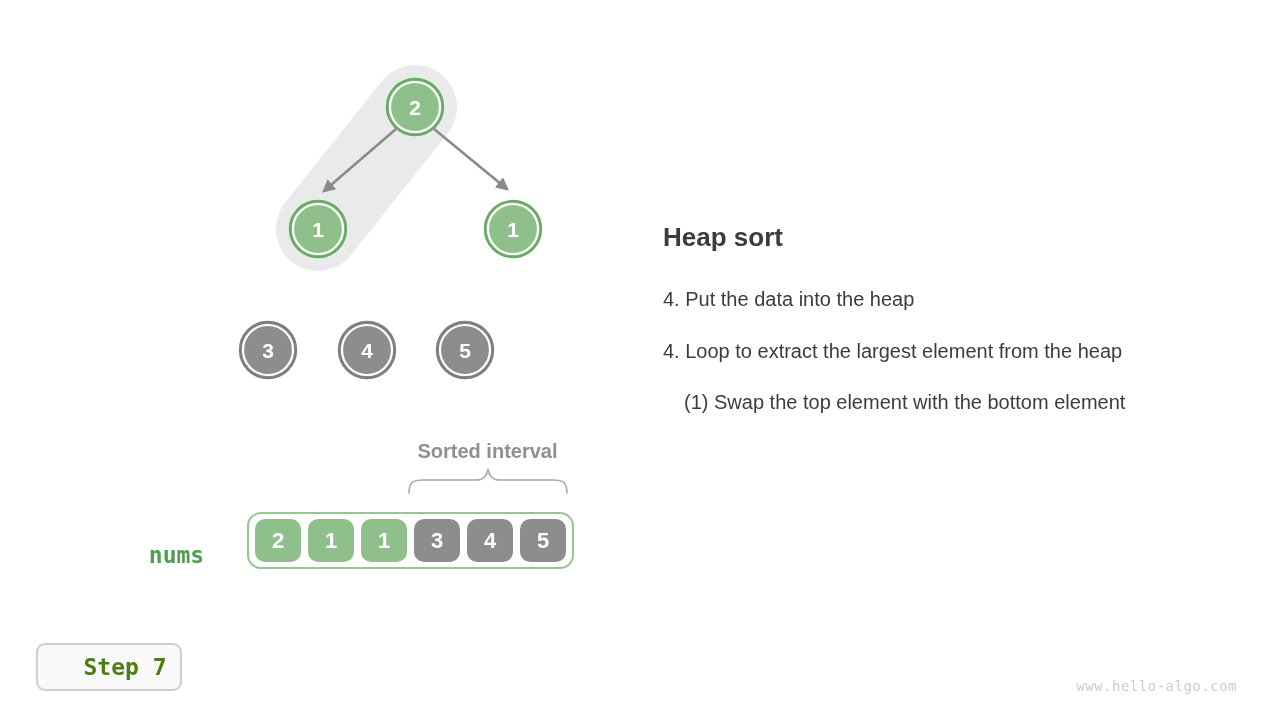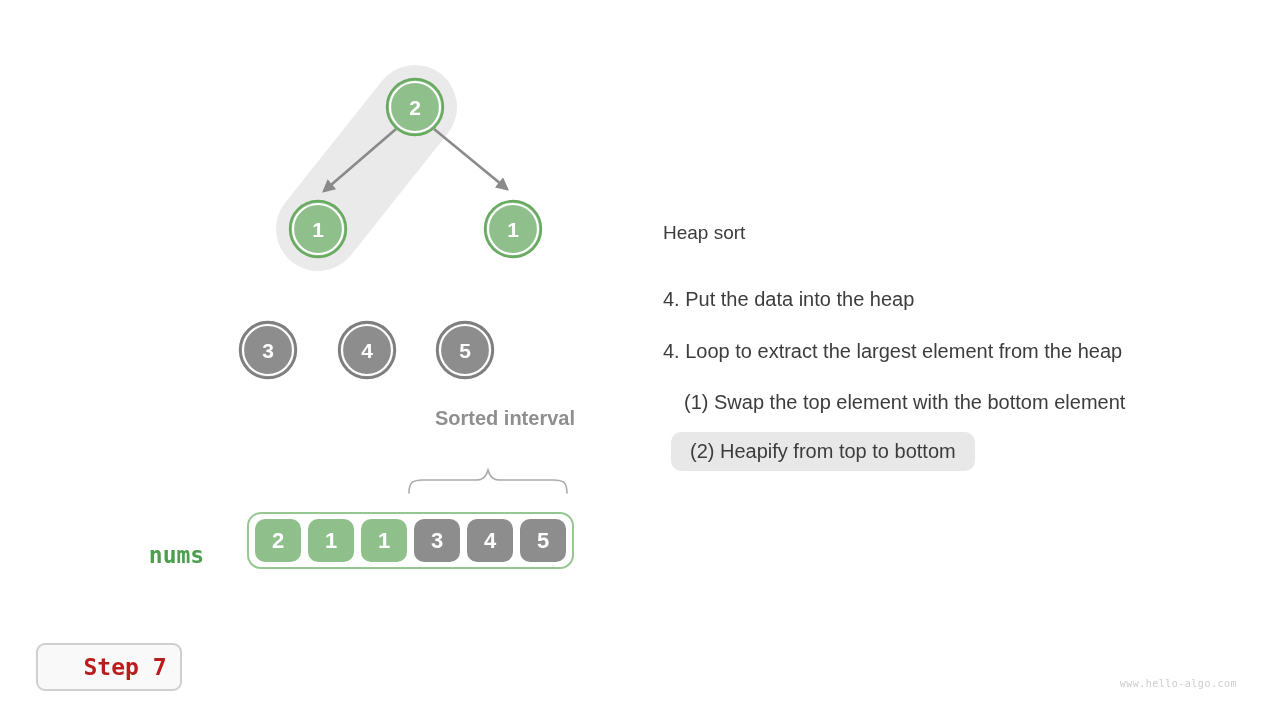--- a/index.html
+++ b/index.html
@@ -31,22 +31,22 @@
   .node.green .body{fill:var(--green-fill);stroke:var(--green-stroke);}
   .node.gray  .body{fill:var(--gray-fill);stroke:var(--gray-stroke);}
   .node .ring{fill:none;stroke:#ffffff;stroke-width:2.2;}
   .node-label{
     fill:#ffffff;font-family:"Liberation Sans",sans-serif;
     font-size:21px;font-weight:bold;text-anchor:middle;
   }
 
   
   .sorted-interval-label{
-    position:absolute;left:400px;top:407px;width:175px;
-    text-align:right;font-size:20px;font-weight:bold;color:var(--gray-label);
+    position:absolute;left:400px;top:440px;width:175px;
+    text-align:center;font-size:20px;font-weight:bold;color:var(--gray-label);
   }
   .brace-svg{position:absolute;left:403px;top:465px;}
   .brace-path{fill:none;stroke:var(--brace);stroke-width:1.6;stroke-linecap:round;}
 
   
   .nums-label{
     position:absolute;left:134px;top:526px;width:85px;text-align:center;
     font-family:"DejaVu Sans Mono",monospace;font-size:23px;font-weight:bold;
     color:var(--nums-green);
     margin-top:16px;
@@ -59,46 +59,46 @@
   .cell{
     width:46px;border-radius:10px;color:#fff;font-size:22px;font-weight:bold;
     display:flex;align-items:center;justify-content:center;
   }
   .cell.green{background:var(--green-fill);}
   .cell.gray{background:var(--gray-fill);}
 
   
   .panel-title{
     position:absolute;left:663px;top:222px;
-    font-size:19px;font-weight:normal;color:var(--text-dark);
+    font-size:26px;font-weight:bold;color:var(--text-dark);
   }
   .panel-item{
     position:absolute;font-size:20px;color:var(--text-dark);white-space:nowrap;
   }
   .item-0{left:663px;top:288px;}
   .item-1{left:663px;top:340px;}
   .item-2{left:684px;top:391px;}
   .item-3{left:671px;top:432px;}
   .panel-item.highlighted{
     background:var(--pill-bg);border-radius:10px;height:39px;
     line-height:39px;padding:0 19px;
   }
 
   
   .step-badge{
     position:absolute;left:36px;top:643px;width:146px;height:48px;
     border:2px solid #CFCFCF;border-radius:9px;background:#F9F9F9;
     font-family:"DejaVu Sans Mono",monospace;font-size:23px;font-weight:bold;
-    color:#b91c1c;display:flex;align-items:center;justify-content:center;padding-left:32px;
+    color:#4d7c0f;display:flex;align-items:center;justify-content:center;padding-left:32px;
   }
 
   
   .watermark{
     position:absolute;right:43px;top:678px;
-    font-family:"DejaVu Sans Mono",monospace;font-size:10px;color:#CCCCCC;
+    font-family:"DejaVu Sans Mono",monospace;font-size:14px;color:#CCCCCC;
     letter-spacing:0.5px;
     text-align:center;
   }
 </style>
 </head>
 <body>
 
 <div class="canvas">
 
   <svg class="tree-svg" width="640" height="420" viewBox="0 0 640 420">
@@ -157,19 +157,18 @@
     <div class="cell green">1</div>
     <div class="cell gray">3</div>
     <div class="cell gray">4</div>
     <div class="cell gray">5</div>
   </div>
 
   <div class="panel-title">Heap sort</div>
   <div class="panel-item item-0">4. Put the data into the heap</div>
   <div class="panel-item item-1">4. Loop to extract the largest element from the heap</div>
   <div class="panel-item item-2">(1) Swap the top element with the bottom element</div>
-  <div class="panel-item item-3 highlighted">(2) Heapify from top to bottom</div>
 
   <div class="step-badge">Step 7</div>
 
   <div class="watermark">www.hello-algo.com</div>
 
 </div>
 
 </body></html>

